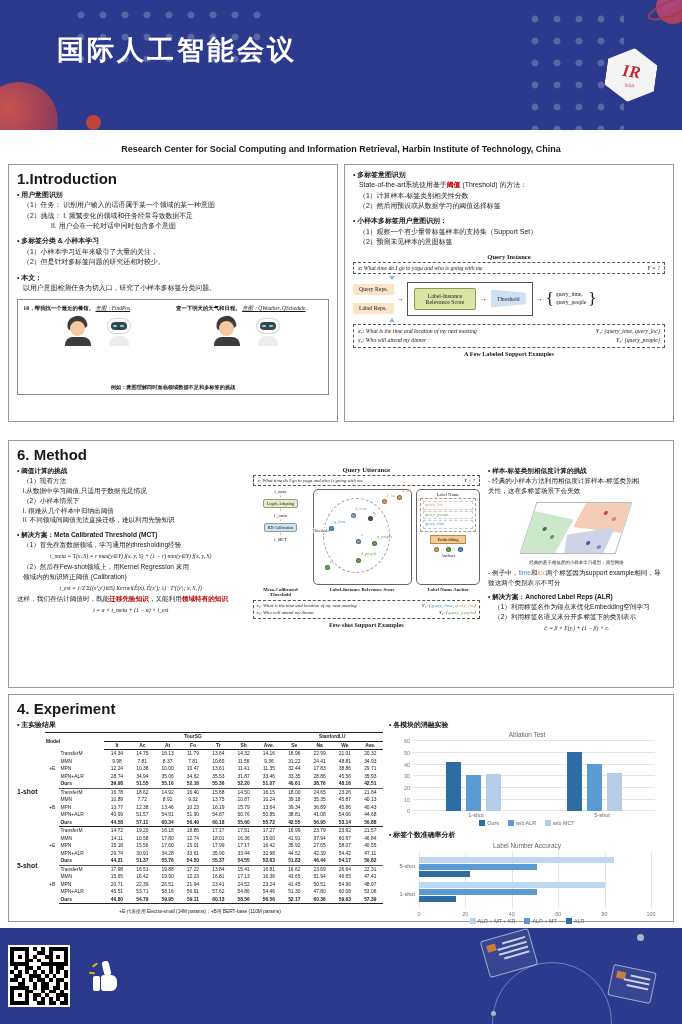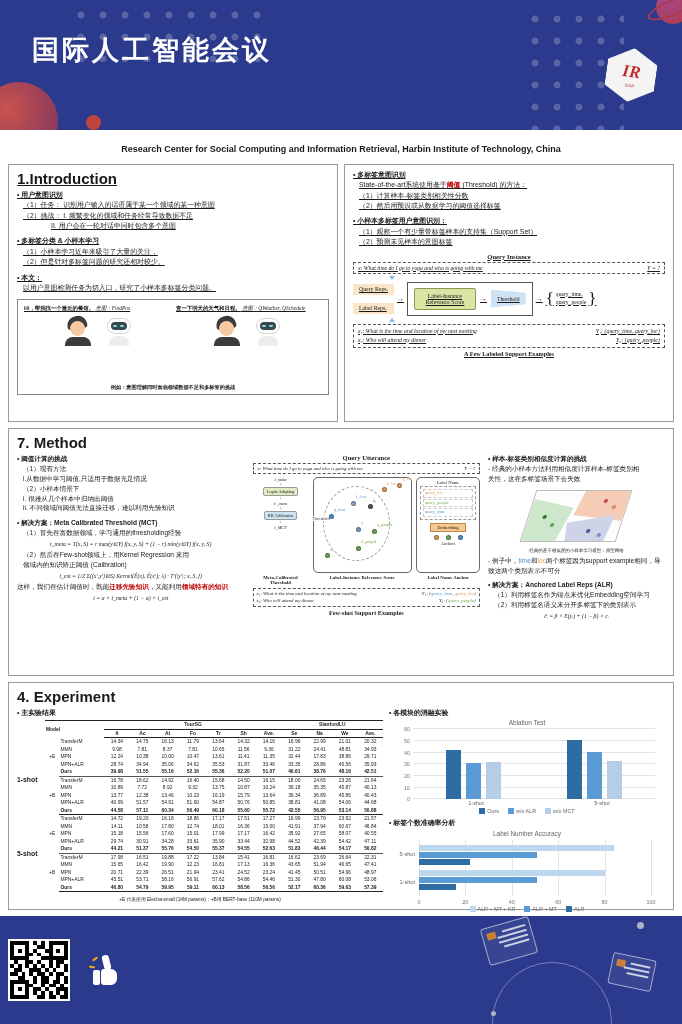--- a/index.html
+++ b/index.html
@@ -15,38 +15,38 @@
   .dots { position:absolute; background-image:radial-gradient(circle, rgba(255,255,255,.22) 3.2px, transparent 3.8px); background-size:22px 22px; }
   .dots-left { left:70px; top:4px; width:205px; height:58px; }
   .dots-right { right:58px; top:8px; width:100px; height:160px; }
   .blob-red { position:absolute; left:-20px; bottom:-30px; width:78px; height:78px; border-radius:50%;
     background:radial-gradient(circle at 35% 35%, #d2544a, #7a3160); opacity:.95; }
   .blob-red-sm { position:absolute; left:86px; bottom:0px; width:15px; height:15px; border-radius:50%; background:#c0443e; }
   .planet { position:absolute; right:-8px; top:-10px; width:34px; height:34px; border-radius:50%;
     background:radial-gradient(circle at 30% 30%, #a44a8e, #b03a45); }
   .planet-ring { position:absolute; right:-16px; top:0px; width:52px; height:16px; border:2px solid #a93a50;
     border-radius:50%; transform:rotate(-22deg); }
-  .hdr-text { position:absolute; left:32px; top:32px; }
+  .hdr-text { position:absolute; left:57px; top:32px; }
   .hdr-cn { color:#ffffff; font-size:27px; font-weight:bold; letter-spacing:3px; }
   .hdr-en { color:#f2a71b; font-size:25px; font-weight:bold; margin-top:6px; letter-spacing:1px; }
   .logo-hex { position:absolute; right:26px; top:48px; width:50px; height:54px; background:#f4f4f4;
     clip-path:polygon(50% 0,100% 26%,100% 74%,50% 100%,0 74%,0 26%); transform:rotate(8deg);
     display:flex; flex-direction:column; align-items:center; justify-content:center; }
   .logo-ir { color:#c02a2a; font-weight:bold; font-style:italic; font-size:17px; font-family:"Liberation Serif", serif; }
   .logo-sub { color:#c02a2a; font-size:4px; margin-top:1px; }
 
   
   .titleblock { text-align:center; padding:12px 10px 6px; flex:none; }
   .paper-title { font-size:17px; font-weight:bold; }
   .paper-authors { font-size:9px; font-weight:bold; margin-top:5px; }
   .paper-affil { font-size:9px; font-weight:bold; margin-top:2px; }
 
   
   .box { border:1px solid #9a9a9a; background:#fff; padding:5px 8px; }
-  .two-col { display:flex; gap:6px; margin:4px 8px 0; flex:none;text-decoration:underline; }
+  .two-col { display:flex; gap:6px; margin:4px 8px 12px; flex:none; }
   .two-col .box { flex:1; height:258px; }
   .sec-title { font-size:15px; font-weight:bold; margin-bottom:3px; }
   .line { font-size:6.9px; line-height:1.5; }
   .line.b { font-weight:bold; }
   .indent1 { padding-left:6px; }
   .indent2 { padding-left:34px; }
   .gap { height:5px; }
   .red { color:#c00000; font-weight:bold; }
   .c-blue { color:#4d94d0; }
   .c-orange { color:#e49a5a; }
@@ -331,21 +331,21 @@
               <span class="it">x₂: Who will attend my dinner</span>
               <span class="it">Y₂: {query_people}</span>
             </div>
         </div>
         <div class="dg-caption">A Few Labeled Support Examples</div>
       </div>
     </section>
   </div>
 
   <section class="box" id="method">
-    <div class="sec-title">7. Method</div>
+    <div class="sec-title">6. Method</div>
     <div class="m-cols">
       <div class="m-left">
         <div class="m-line b">• 阈值计算的挑战</div>
         <div class="m-line indent1">（1）现有方法</div>
         <div class="m-line indent1">i.从数据中学习阈值,只适用于数据充足情况</div>
         <div class="m-line indent1">（2）小样本情景下</div>
         <div class="m-line indent1">i. 很难从几个样本中归纳出阈值</div>
         <div class="m-line indent1">ii. 不同领域间阈值无法直接迁移，难以利用先验知识</div>
         <div class="gap"></div>
         <div class="m-line b">• 解决方案：Meta Calibrated Threshold (MCT)</div>

